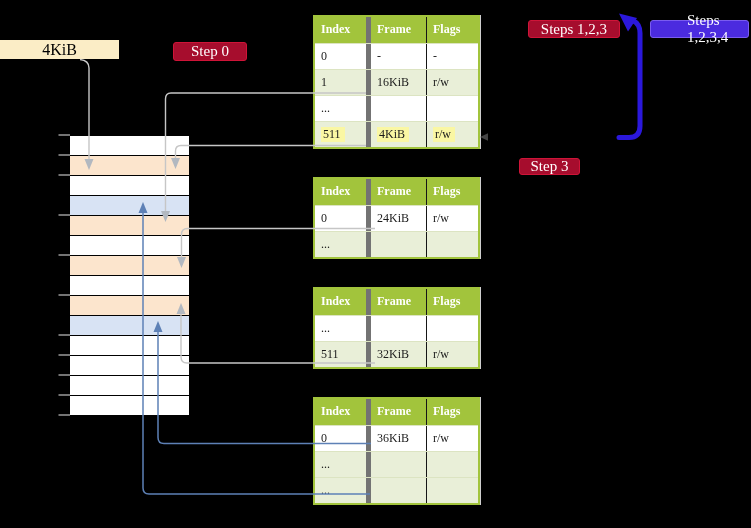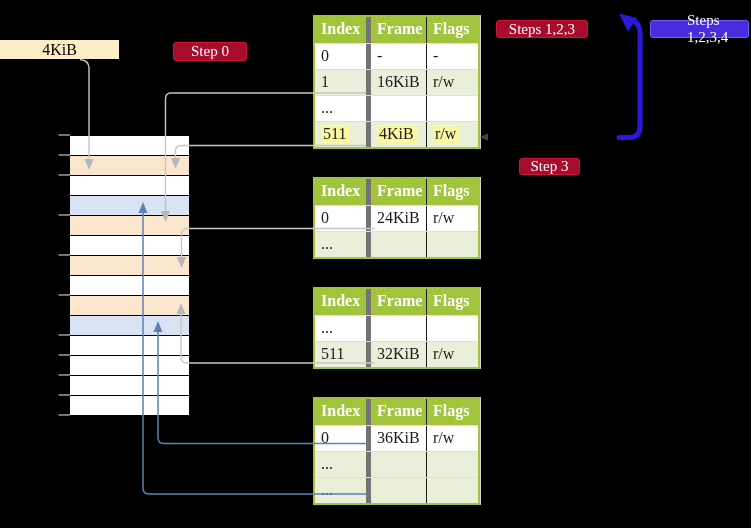--- a/index.html
+++ b/index.html
@@ -18,21 +18,21 @@
   .ptable{
     position:absolute;left:313px;width:163px;
     border:2px solid var(--table-border-green,#A2C43C);
     box-shadow:1px 0 0 #cfcfcf;
     background:#fff;
   }
   .trow{display:flex;height:26px;box-sizing:border-box;}
   .trow:not(:first-child){border-top:1px solid #dce4c2;}
   .tcell{
     box-sizing:border-box;padding:2px 0 0 6px;overflow:hidden;white-space:nowrap;
-    font-size:16px;line-height:20px;color:#1a1a1a;
+    font-size:12px;line-height:20px;color:#1a1a1a;
   }
   .c0{width:51px;}
   .c1{width:60px;border-left:5px solid #737373;}
   .c2{width:52px;border-left:1px solid #161616;}
   .thead{background:var(--table-header-green,#A2C43C);}
   .thead .tcell{color:#fff;font-weight:bold;}
   .stripe{background:var(--table-stripe,#E9EFD8);}
   .plain{background:#fff;}
   .hl{background:var(--highlight-yellow,#FAF7A3);padding:0 4px 1px 2px;}
 
@@ -44,21 +44,21 @@
   
   .lbl{
     position:absolute;display:flex;align-items:center;justify-content:center;
     box-sizing:border-box;font-size:15px;
   }
   #lbl-4kib{left:0;top:40px;width:119px;height:19px;background:var(--frame-label-cream,#FBEDC6);color:#000;font-size:16px;}
   .badge{color:#fff;border-radius:3px;}
   .crimson{background:var(--step-badge-crimson,#A60D2D);border:1px solid #cf1438;}
   .violet{background:var(--step-badge-violet,#4B2BDF);border:1px solid #7a5cf0;padding-left:36px;}
   #lbl-step0{left:173px;top:42px;width:74px;height:19px;text-align:center;}
-  #lbl-steps123{left:496px;top:20px;width:92px;height:18px;}
+  #lbl-steps123{left:528px;top:20px;width:92px;height:18px;}
   #lbl-steps1234{left:650px;top:20px;width:99px;height:18px;}
   #lbl-step4{left:519px;top:158px;width:61px;height:17px;}
 
   
   .overlay{position:absolute;left:0;top:0;width:751px;height:528px;pointer-events:none;}
   .garr{stroke:var(--arrow-grey,#C6C6C6);stroke-width:1.4;fill:none;}
   .ghead{fill:#b2b8c0;stroke:none;}
   .barr{stroke:var(--arrow-steel-blue,#5E81B6);stroke-width:1.5;fill:none;}
   .bhead{fill:var(--arrow-steel-blue,#5E81B6);stroke:none;}
   .loop{stroke:var(--arrow-loop-blue,#2B18DC);stroke-width:5;fill:none;stroke-linecap:round;}

